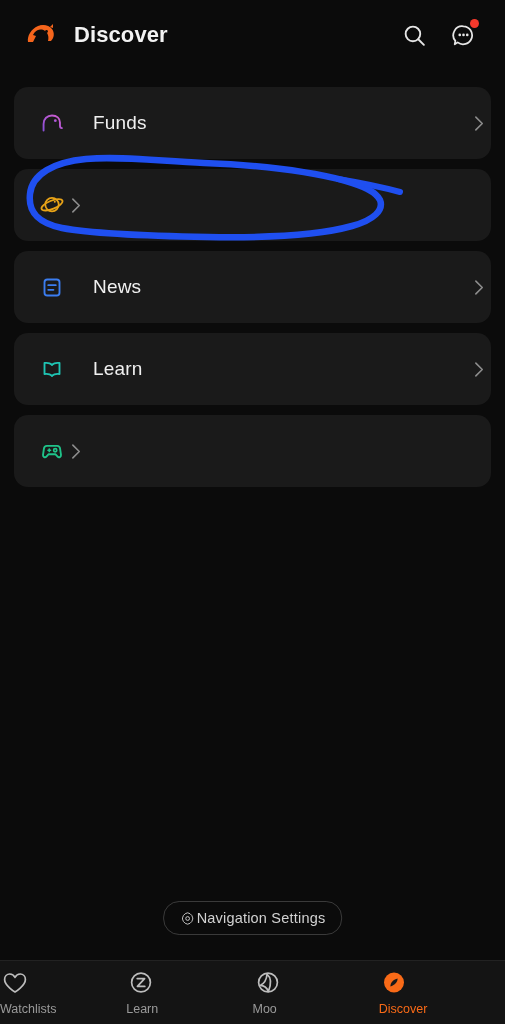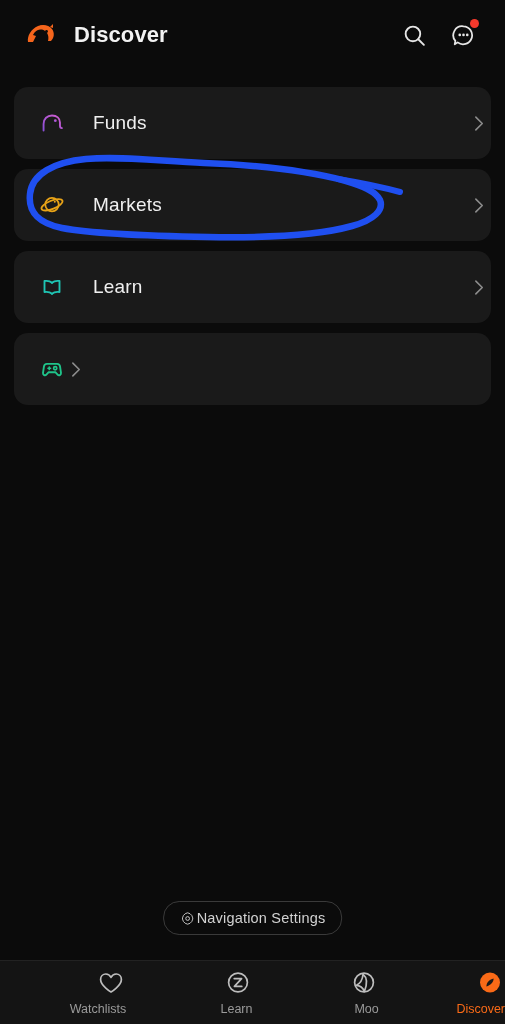--- a/index.html
+++ b/index.html
@@ -118,21 +118,21 @@
     background:#141414;
     border-top:1px solid #222;
     display:flex;
     align-items:flex-start;
     padding-top:7px;
   }
   .nav-item {
     flex:1 1 0;
     display:flex;
     flex-direction:column;
-    align-items:flex-end;
+    align-items:flex-start;
     gap:4px;
     cursor:pointer;
   }
   .nav-icon { width:30px; height:30px; display:flex; align-items:center; justify-content:center; }
   .nav-label { font-size:12.5px; color:#9a9a9a; }
   .nav-item.active .nav-label { color:#f96a17; }
 </style>
 </head>
 <body>
 
@@ -199,28 +199,42 @@
     </div>
 
     <div class="menu-row">
       <span class="row-icon">
         <svg viewBox="0 0 32 32" width="30" height="30">
           <circle cx="16" cy="15.5" r="7.2" fill="none" stroke="#e8a317" stroke-width="1.9"></circle>
           <ellipse cx="16" cy="15.8" rx="12" ry="4.4" fill="none" stroke="#e8a317" stroke-width="1.9" transform="rotate(-22 16 15.8)"></ellipse>
           <circle cx="19" cy="12.6" r="1.1" fill="#e8a317"></circle>
         </svg>
       </span>
-      <span class="row-label">Markets</span>
-      <span class="row-chevron">
-        <svg viewBox="0 0 12 20" width="11" height="19">
-          <polyline points="2,3 9,10 2,17" fill="none" stroke="#8d8d8d" stroke-width="1.7" stroke-linecap="round" stroke-linejoin="round"></polyline>
-        </svg>
-      </span>
-    </div>
-
+      <span class="row-chevron">
+        <svg viewBox="0 0 12 20" width="11" height="19">
+          <polyline points="2,3 9,10 2,17" fill="none" stroke="#8d8d8d" stroke-width="1.7" stroke-linecap="round" stroke-linejoin="round"></polyline>
+        </svg>
+      </span>
+    </div>
+
+    <div class="menu-row">
+      <span class="row-icon">
+        <svg viewBox="0 0 32 32" width="30" height="30">
+          <rect x="8" y="8" width="16" height="17" rx="3" fill="none" stroke="#3b7df0" stroke-width="2"></rect>
+          <line x1="12" y1="14" x2="20" y2="14" stroke="#3b7df0" stroke-width="2" stroke-linecap="round"></line>
+          <line x1="12" y1="19" x2="17.5" y2="19" stroke="#3b7df0" stroke-width="2" stroke-linecap="round"></line>
+        </svg>
+      </span>
+      <span class="row-label">News</span>
+      <span class="row-chevron">
+        <svg viewBox="0 0 12 20" width="11" height="19">
+          <polyline points="2,3 9,10 2,17" fill="none" stroke="#8d8d8d" stroke-width="1.7" stroke-linecap="round" stroke-linejoin="round"></polyline>
+        </svg>
+      </span>
+    </div>
 
     <div class="menu-row">
       <span class="row-icon">
         <svg viewBox="0 0 32 32" width="30" height="30">
           <path d="M16 11.5 C14 9.6 11 9.2 8 9.6 L8 21.4 C11 21 14 21.4 16 23.2" fill="none" stroke="#1fc4b3" stroke-width="2" stroke-linejoin="round" stroke-linecap="round"></path>
           <path d="M16 11.5 C18 9.6 21 9.2 24 9.6 L24 21.4 C21 21 18 21.4 16 23.2" fill="none" stroke="#1fc4b3" stroke-width="2" stroke-linejoin="round" stroke-linecap="round"></path>
         </svg>
       </span>
       <span class="row-label">Learn</span>
       <span class="row-chevron">

